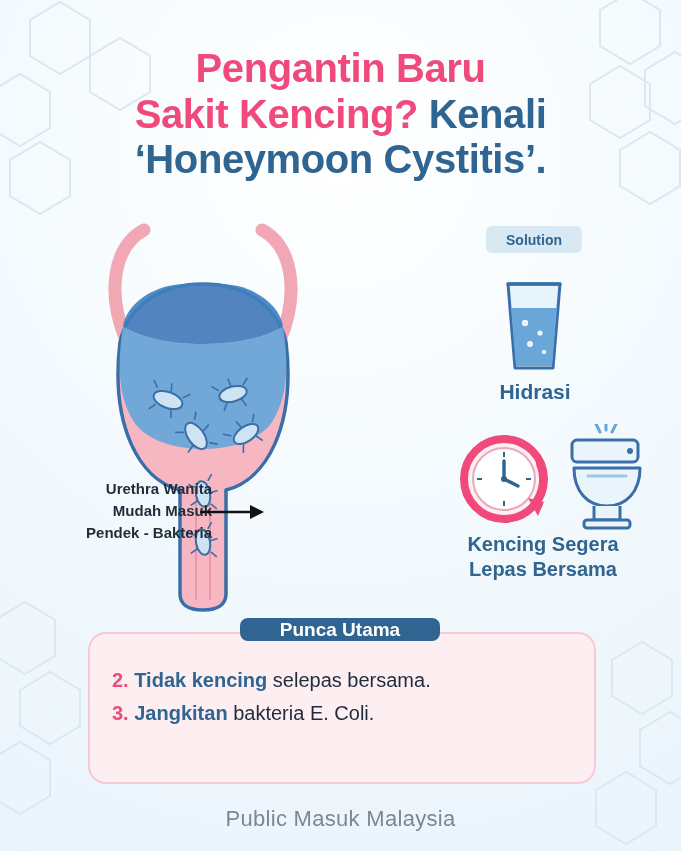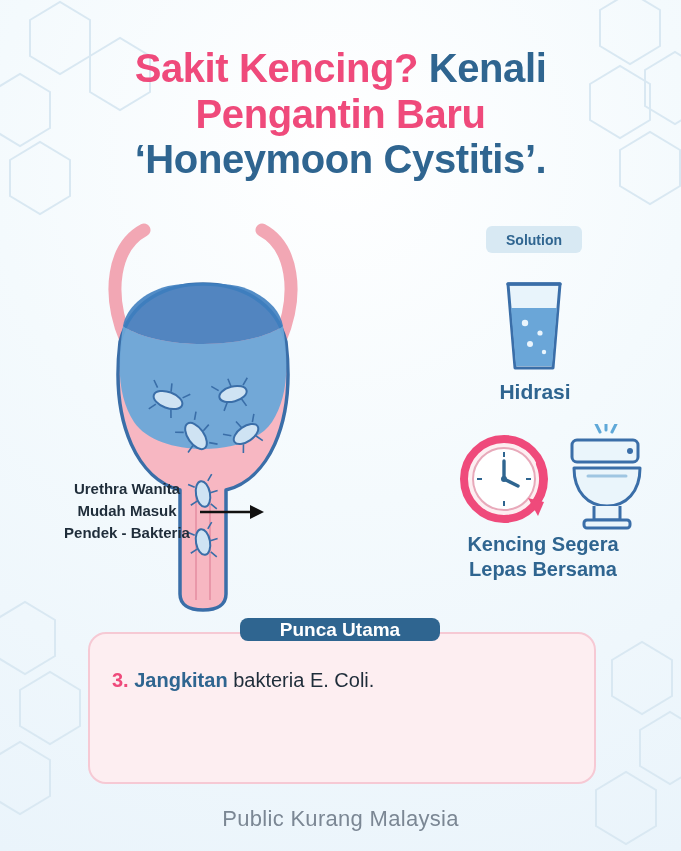--- a/index.html
+++ b/index.html
@@ -108,21 +108,21 @@
     font-size: 20px;
     font-weight: bold;
     line-height: 1.25;
   }
   
   .urethra-note {
     position: absolute;
     left: 42px;
     top: 478px;
     width: 170px;
-    text-align: center;
+    text-align: right;
     color: #1f2d3a;
     font-size: 15px;
     font-weight: bold;
     line-height: 1.45;
   }
   .arrow-wrap {
     position: absolute;
     left: 198px;
     top: 500px;
     width: 70px;
@@ -200,24 +200,24 @@
       <polygon points="20,690 50,672 80,690 80,726 50,744 20,726"></polygon>
       <polygon points="-10,760 20,742 50,760 50,796 20,814 -10,796"></polygon>
       <polygon points="612,660 642,642 672,660 672,696 642,714 612,696"></polygon>
       <polygon points="640,730 670,712 700,730 700,766 670,784 640,766"></polygon>
       <polygon points="596,790 626,772 656,790 656,826 626,844 596,826"></polygon>
     </g>
   </svg>
 
   <div class="title-wrap">
     <div class="title-line">
+      <span class="t-pink">Pengantin Baru</span>
+    </div>
+    <div class="title-line">
       <span class="t-pink">Sakit Kencing?</span><span class="t-blue"> Kenali</span>
-    </div>
-    <div class="title-line">
-      <span class="t-pink">Pengantin Baru</span>
     </div>
     <div class="title-line">
       <span class="t-blue">‘Honeymoon Cystitis’.</span>
     </div>
   </div>
 
   <svg class="bladder-area" viewBox="0 0 330 390">
 
     <path d="M78,118 C58,70 66,24 96,8" fill="none" stroke="#f2a7b4" stroke-width="13" stroke-linecap="round"></path>
     <path d="M232,118 C252,70 244,24 214,8" fill="none" stroke="#f2a7b4" stroke-width="13" stroke-linecap="round"></path>
@@ -313,20 +313,24 @@
   </svg>
   <div class="kencing-label">
     <div>Kencing Segera</div>
     <div>Lepas Bersama</div>
   </div>
 
   <div class="panel"></div>
   <div class="panel-title">Punca Utama</div>
   <div class="causes">
     <div class="cause-row">
+      <span class="cause-num">2.</span>
+      <span class="cause-em">Tidak kencing</span><span class="cause-rest"> selepas bersama.</span>
+    </div>
+    <div class="cause-row">
       <span class="cause-num">3.</span>
       <span class="cause-em">Jangkitan</span><span class="cause-rest"> bakteria E. Coli.</span>
     </div>
   </div>
 
-  <div class="footer">Public Kurang Malaysia</div>
+  <div class="footer">Public Masuk Malaysia</div>
 
 </div>
 
 </body></html>

